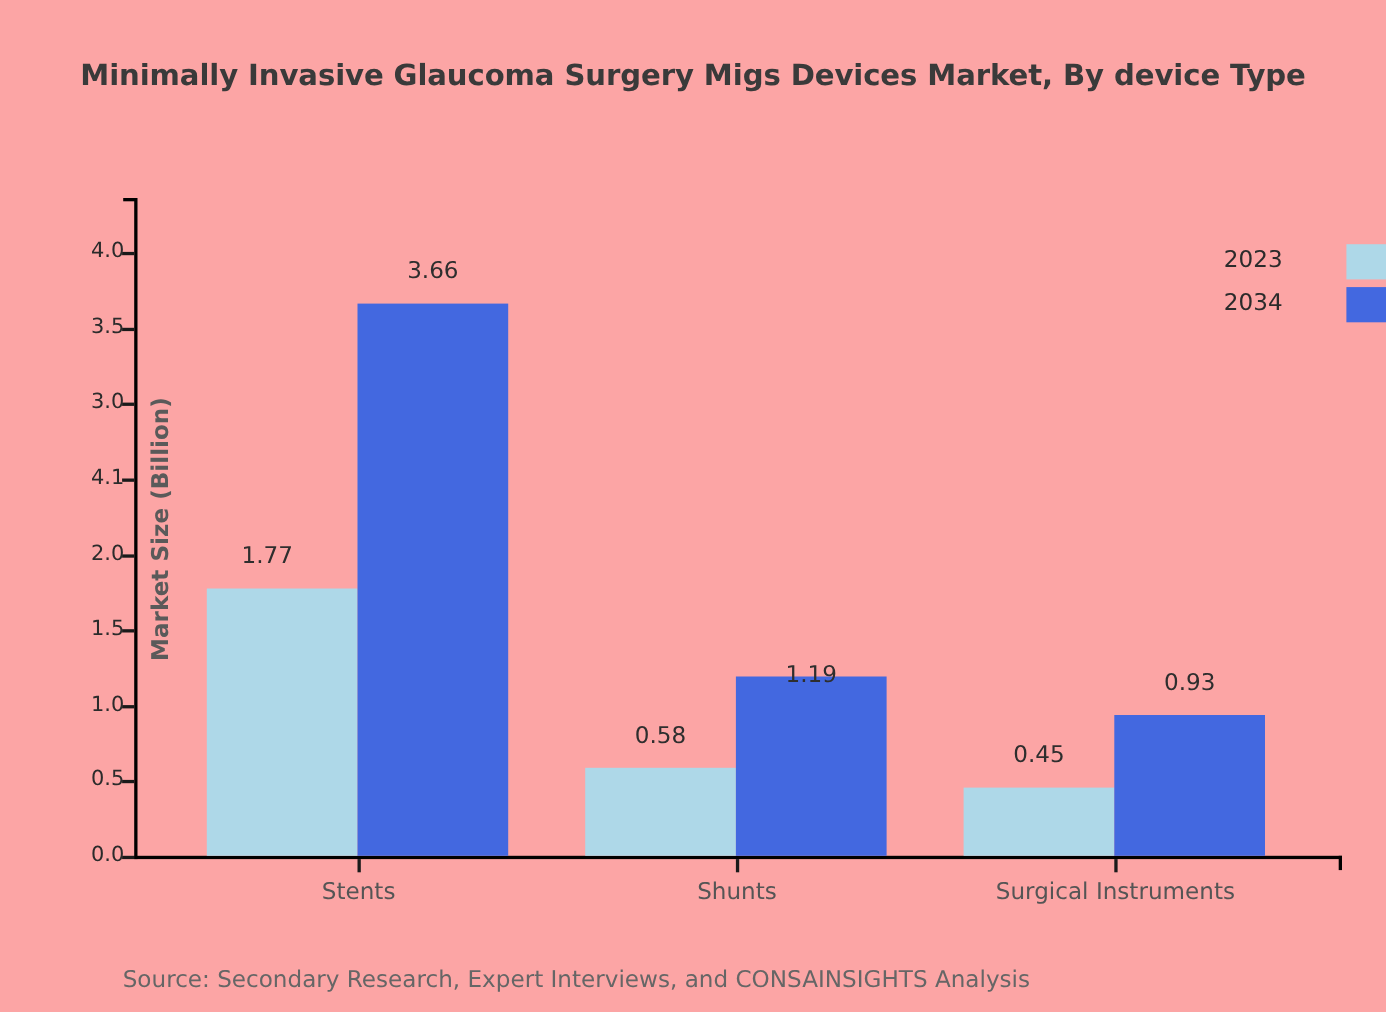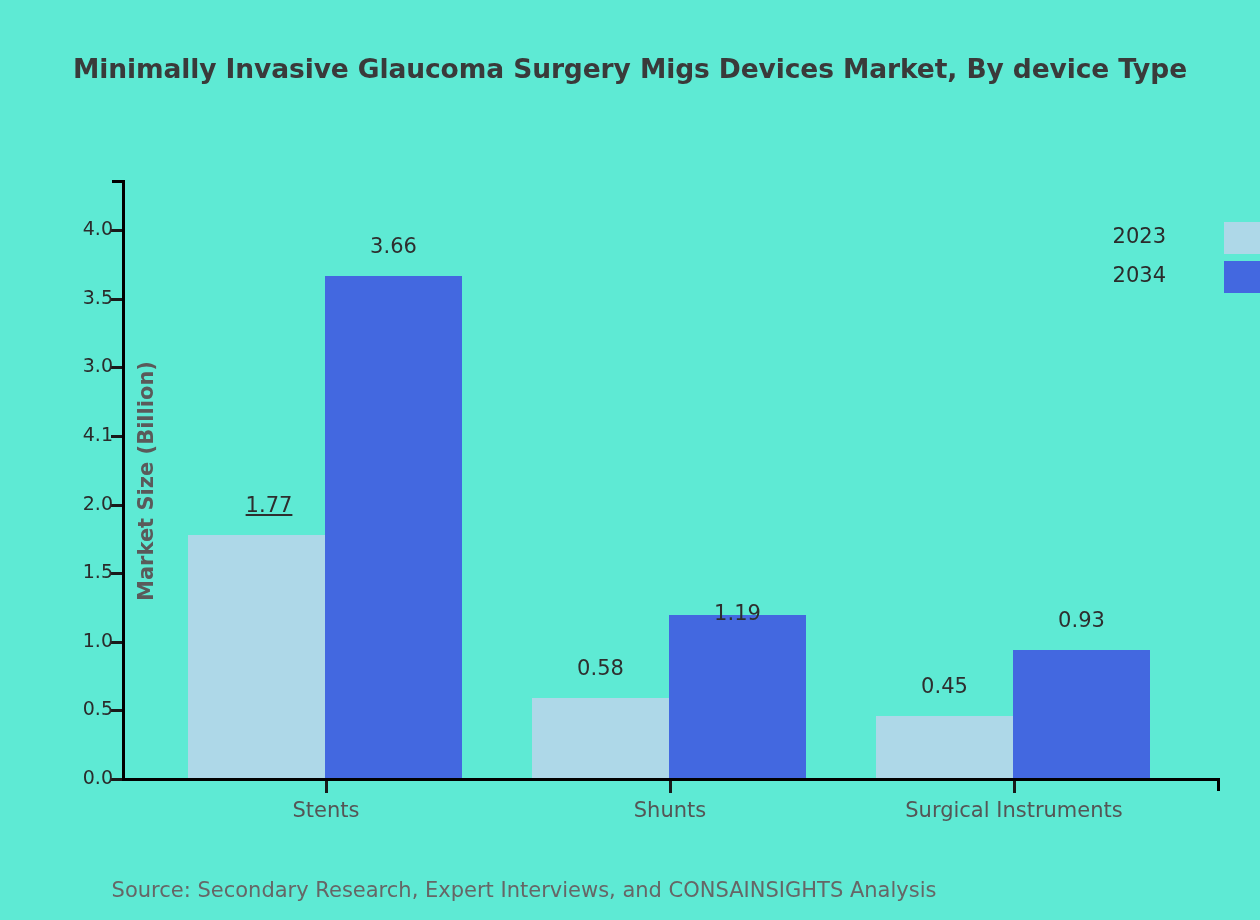--- a/index.html
+++ b/index.html
@@ -14,21 +14,21 @@
     overflow: hidden;
     position: relative;
   }
 
   #figure {
     position: absolute;
     left: 0;
     top: 0;
     width: 1260px;
     height: 920px;
-    background: #5eead4;
+    background: #fca5a5;
   }
 
   
   #chart-title {
     position: absolute;
     left: 0;
     top: 48px;
     width: 1260px;
     text-align: center;
     font-size: 26.5px;
@@ -242,21 +242,21 @@
     <div class="y-tick-wrap" style="top:117.6px;">
       <div class="y-tick"></div>
       <div class="y-tick-label">3.5</div>
     </div>
     <div class="y-tick-wrap" style="top:49px;">
       <div class="y-tick"></div>
       <div class="y-tick-label">4.0</div>
     </div>
 
     <div class="bar" style="left:66px; width:137px; height:243px; background:#aed8e8;"></div>
-    <div class="bar-label" style="left:147px; top:313px;text-decoration:underline;">1.77</div>
+    <div class="bar-label" style="left:121px; top:313px;">1.77</div>
 
     <div class="bar" style="left:203px; width:137px; height:502px; background:#4368e0;"></div>
     <div class="bar-label" style="left:271.5px; top:54px;">3.66</div>
 
     <div class="bar" style="left:410px; width:137px; height:80px; background:#aed8e8;"></div>
     <div class="bar-label" style="left:478.5px; top:476px;">0.58</div>
 
     <div class="bar" style="left:547px; width:137px; height:163px; background:#4368e0;"></div>
     <div class="bar-label" style="left:615.5px; top:393px;margin-top:28px;">1.19</div>
 

